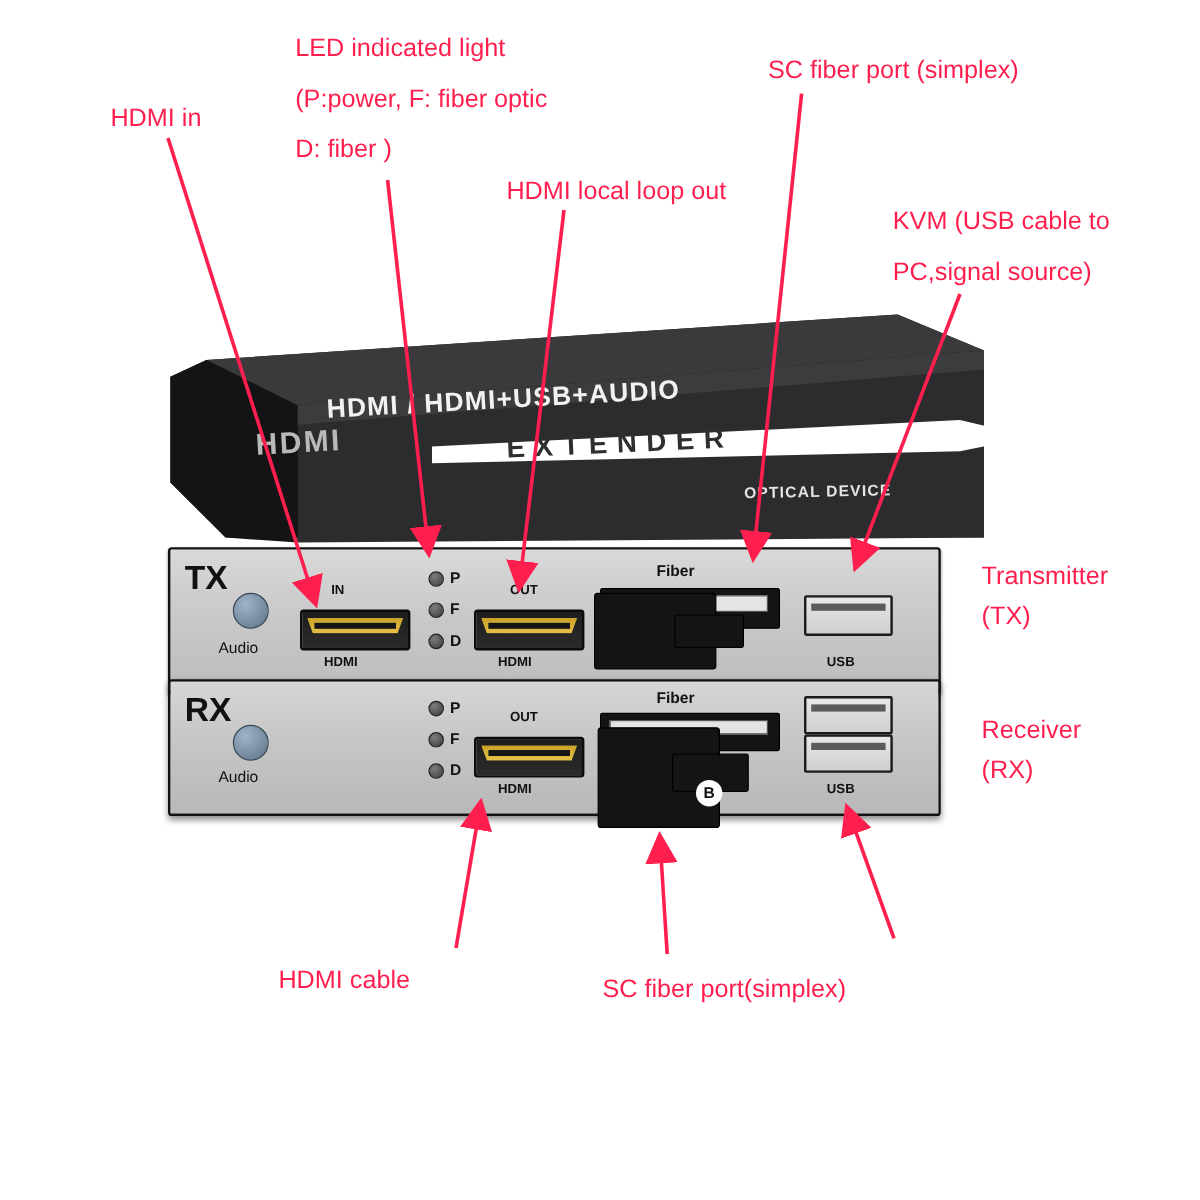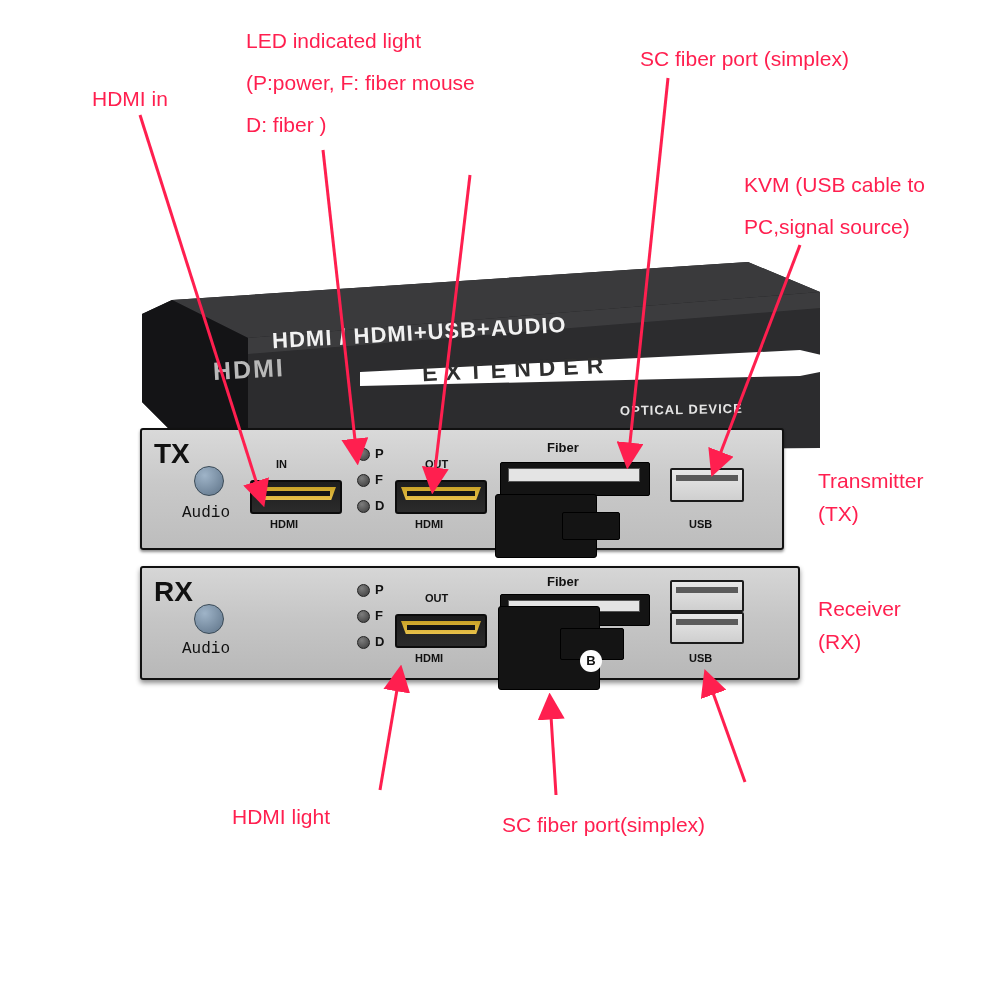--- a/index.html
+++ b/index.html
@@ -12,26 +12,26 @@
 
   
   .device{position:absolute;}
 
   
   #top-cover{left:120px;top:252px;width:700px;height:215px;}
 
   .brandline{position:absolute;color:#ffffff;font-weight:bold;letter-spacing:1px;white-space:pre;}
 
   
-  #tx-panel{left:140px;top:428px;width:640px;height:118px;background:linear-gradient(180deg,#d9d9d9 0%,#c9c9c9 45%,#bdbdbd 100%);border:2px solid #111;border-radius:3px;box-shadow:0 2px 3px rgba(0,0,0,.45);}
-  #rx-panel{left:140px;top:566px;width:640px;height:110px;background:linear-gradient(180deg,#d6d6d6 0%,#c6c6c6 45%,#b8b8b8 100%);border:2px solid #111;border-radius:3px;box-shadow:0 3px 5px rgba(0,0,0,.45);padding-left:16px;}
+  #tx-panel{left:140px;top:456px;width:640px;height:118px;background:linear-gradient(180deg,#d9d9d9 0%,#c9c9c9 45%,#bdbdbd 100%);border:2px solid #111;border-radius:3px;box-shadow:0 2px 3px rgba(0,0,0,.45);}
+  #rx-panel{left:140px;top:566px;width:640px;height:110px;background:linear-gradient(180deg,#d6d6d6 0%,#c6c6c6 45%,#b8b8b8 100%);border:2px solid #111;border-radius:3px;box-shadow:0 3px 5px rgba(0,0,0,.45);}
 
   .panel-id{position:absolute;font-size:28px;font-weight:bold;color:#111;font-family:"Liberation Sans",sans-serif;}
   .knob{position:absolute;width:28px;height:28px;border-radius:50%;background:radial-gradient(circle at 35% 30%,#9fb4c8,#5d7287);border:1px solid #3a4a57;}
-  .small-txt{position:absolute;font-size:16px;color:#111;font-family:Liberation Mono, monospace;}
+  .small-txt{position:absolute;font-size:13px;color:#111;font-family:Liberation Sans, sans-serif;}
   .tiny-txt{position:absolute;font-size:11px;color:#111;font-weight:bold;font-family:"Liberation Sans",sans-serif;}
 
   .led{position:absolute;width:11px;height:11px;border-radius:50%;background:radial-gradient(circle at 35% 30%,#7d7d7d,#3b3b3b);border:1px solid #222;}
   .led-lbl{position:absolute;font-size:13px;font-weight:bold;color:#111;}
 
   .hdmi-port{position:absolute;height:30px;background:linear-gradient(180deg,#1d1d1d,#2b2b2b);border:2px solid #0c0c0c;border-radius:3px;}
   .hdmi-port:before{content:"";position:absolute;left:4px;right:4px;top:5px;height:13px;background:linear-gradient(180deg,#c9a227,#e8c14a);clip-path:polygon(0 0,100% 0,94% 100%,6% 100%);}
   .hdmi-port:after{content:"";position:absolute;left:10px;right:10px;top:9px;height:5px;background:#151515;}
 
   .usb-port{position:absolute;background:linear-gradient(180deg,#e8e8e8,#cfcfcf);border:2px solid #1b1b1b;border-radius:2px;}
@@ -143,31 +143,32 @@
       <line x1="800" y1="245" x2="714" y2="470"></line>
       <line x1="380" y1="790" x2="400" y2="672"></line>
       <line x1="556" y1="795" x2="550" y2="700"></line>
       <line x1="745" y1="782" x2="707" y2="676"></line>
     </g>
   </svg>
 
   <div class="label" style="left:92px;top:82px;">HDMI in</div>
 
   <div class="label" style="left:246px;top:24px;">LED indicated light</div>
-  <div class="label" style="left:246px;top:66px;">(P:power, F: fiber mouse</div>
+  <div class="label" style="left:246px;top:66px;">(P:power, F: fiber optic</div>
   <div class="label" style="left:246px;top:108px;">D: fiber )</div>
 
+  <div class="label" style="left:422px;top:143px;">HDMI local loop out</div>
 
   <div class="label" style="left:640px;top:42px;">SC fiber port (simplex)</div>
 
   <div class="label" style="left:744px;top:168px;">KVM (USB cable to</div>
   <div class="label" style="left:744px;top:210px;">PC,signal source)</div>
 
   <div class="label" style="left:818px;top:464px;">Transmitter</div>
   <div class="label" style="left:818px;top:497px;">(TX)</div>
 
   <div class="label" style="left:818px;top:592px;">Receiver</div>
   <div class="label" style="left:818px;top:625px;">(RX)</div>
 
-  <div class="label" style="left:232px;top:800px;">HDMI light</div>
+  <div class="label" style="left:232px;top:800px;">HDMI cable</div>
   <div class="label" style="left:502px;top:808px;">SC fiber port(simplex)</div>
 
 </div>
 
 </body></html>

